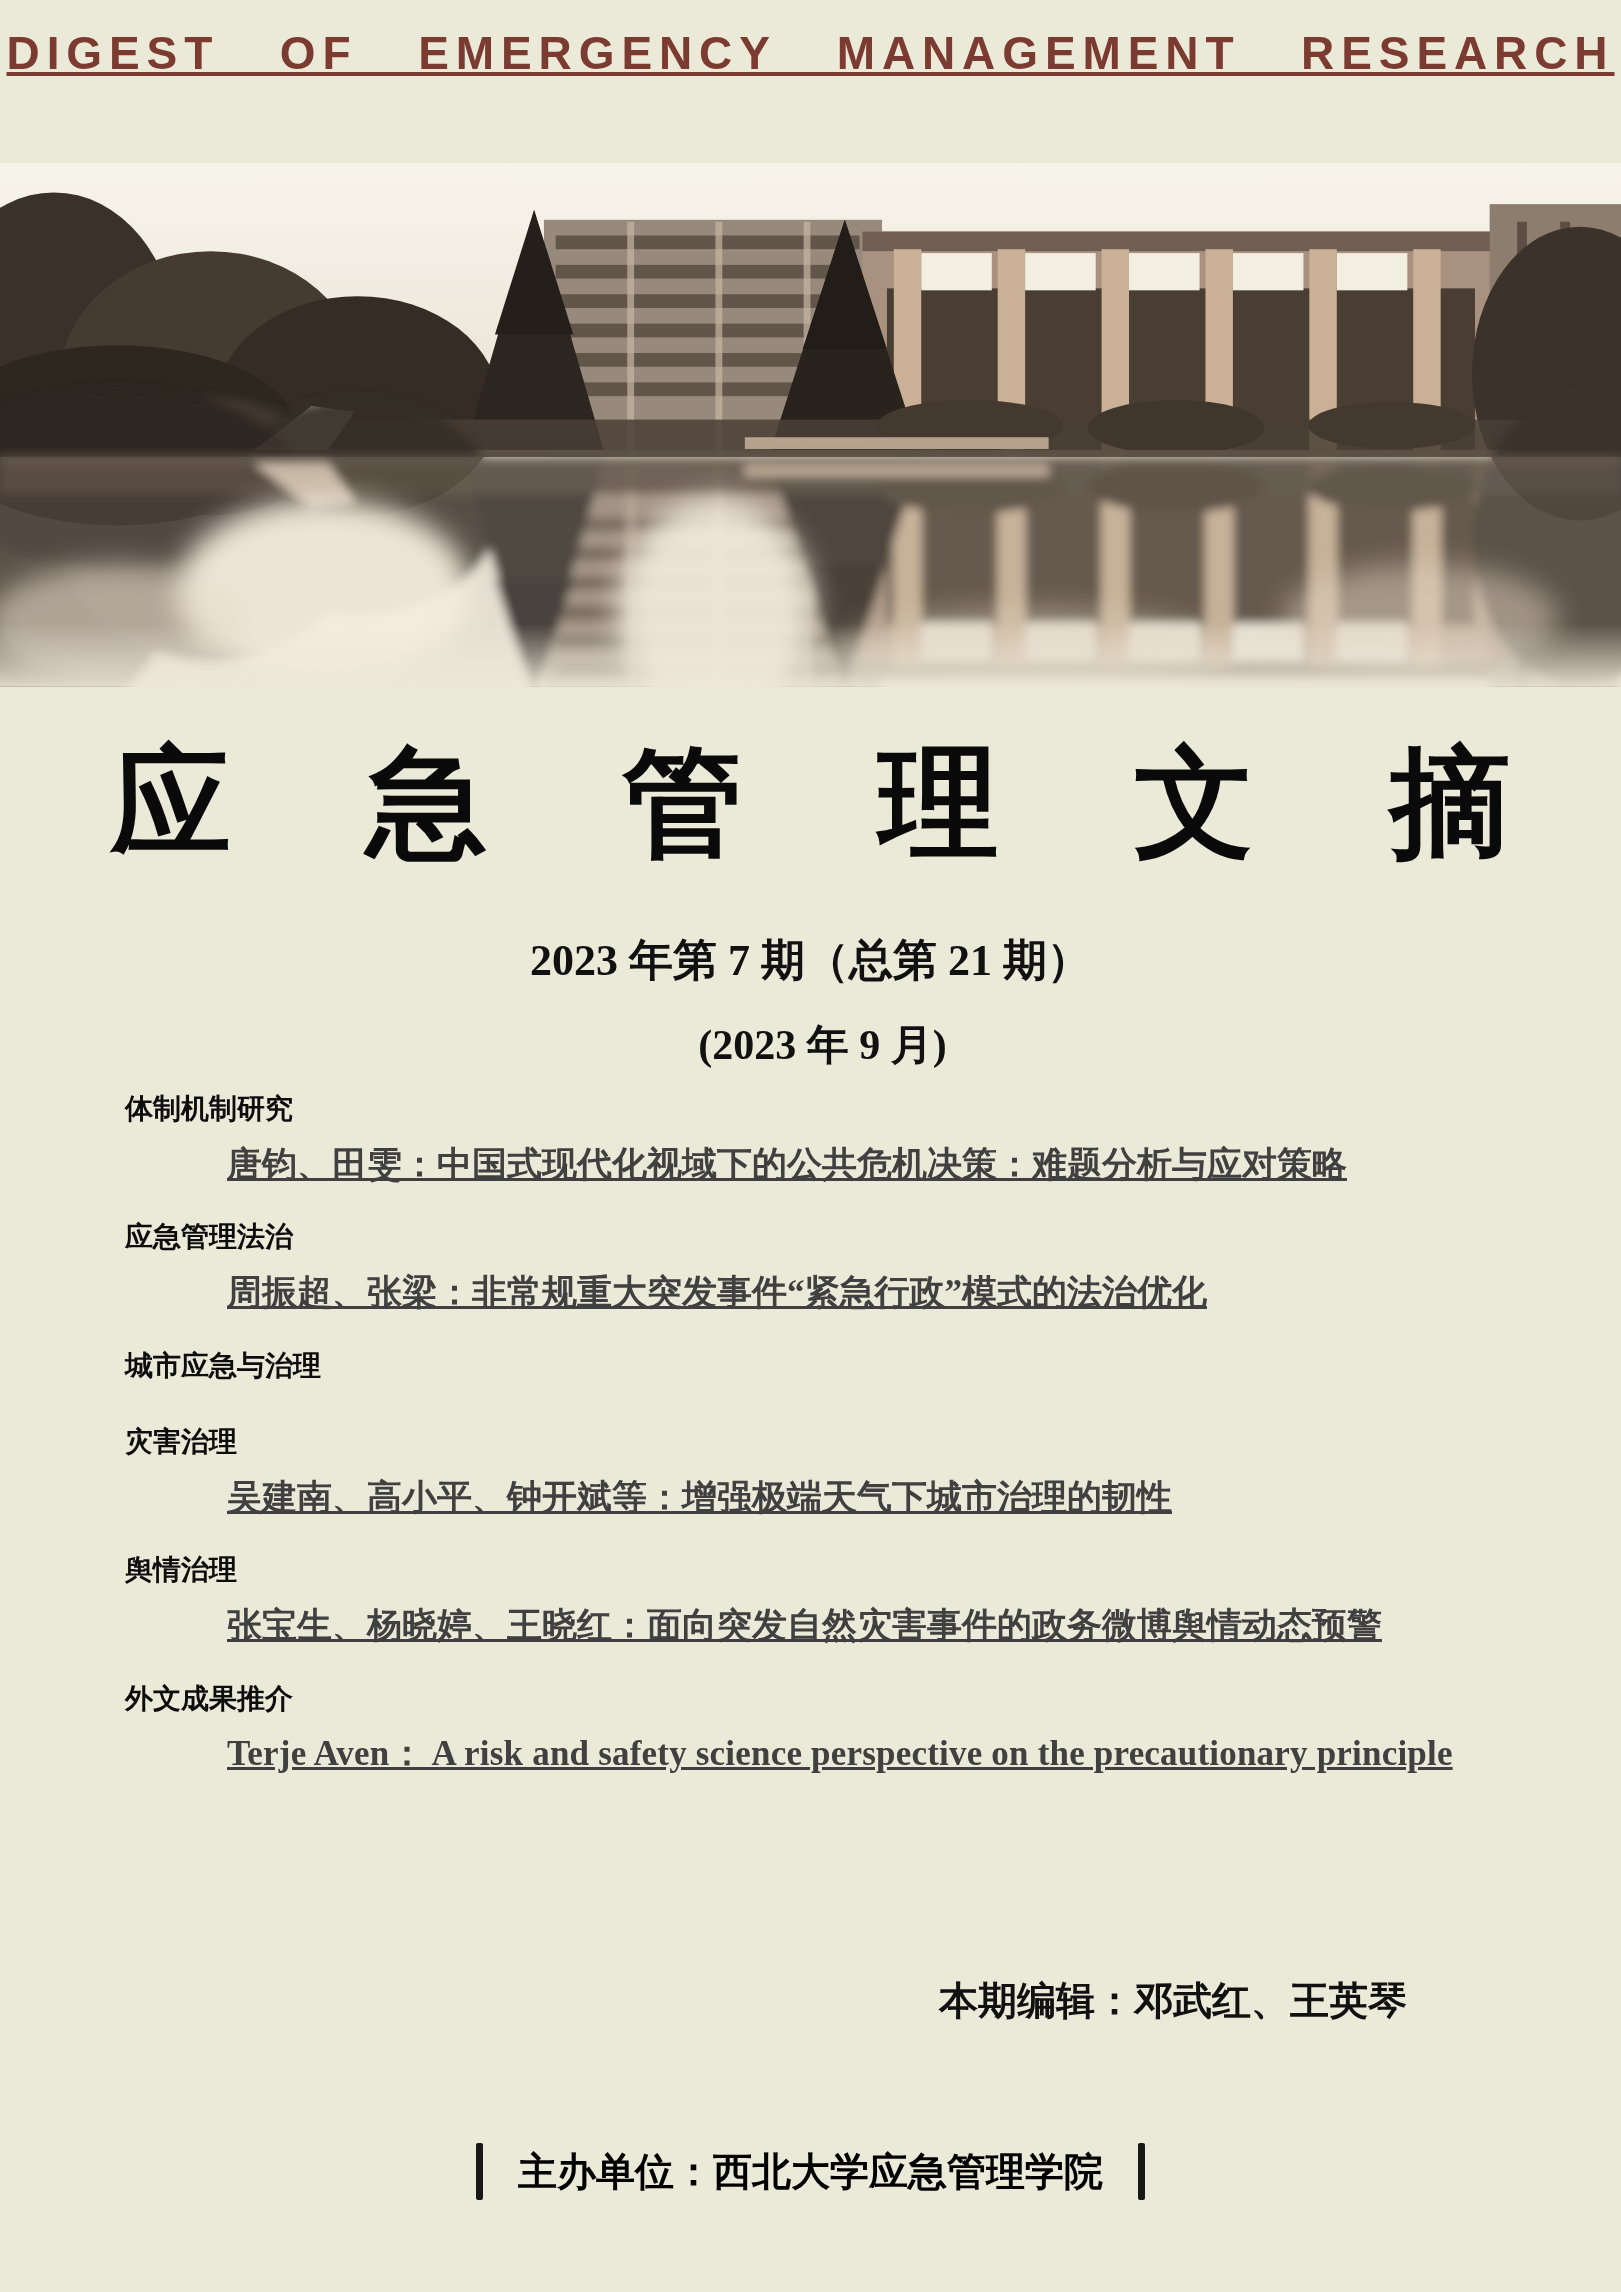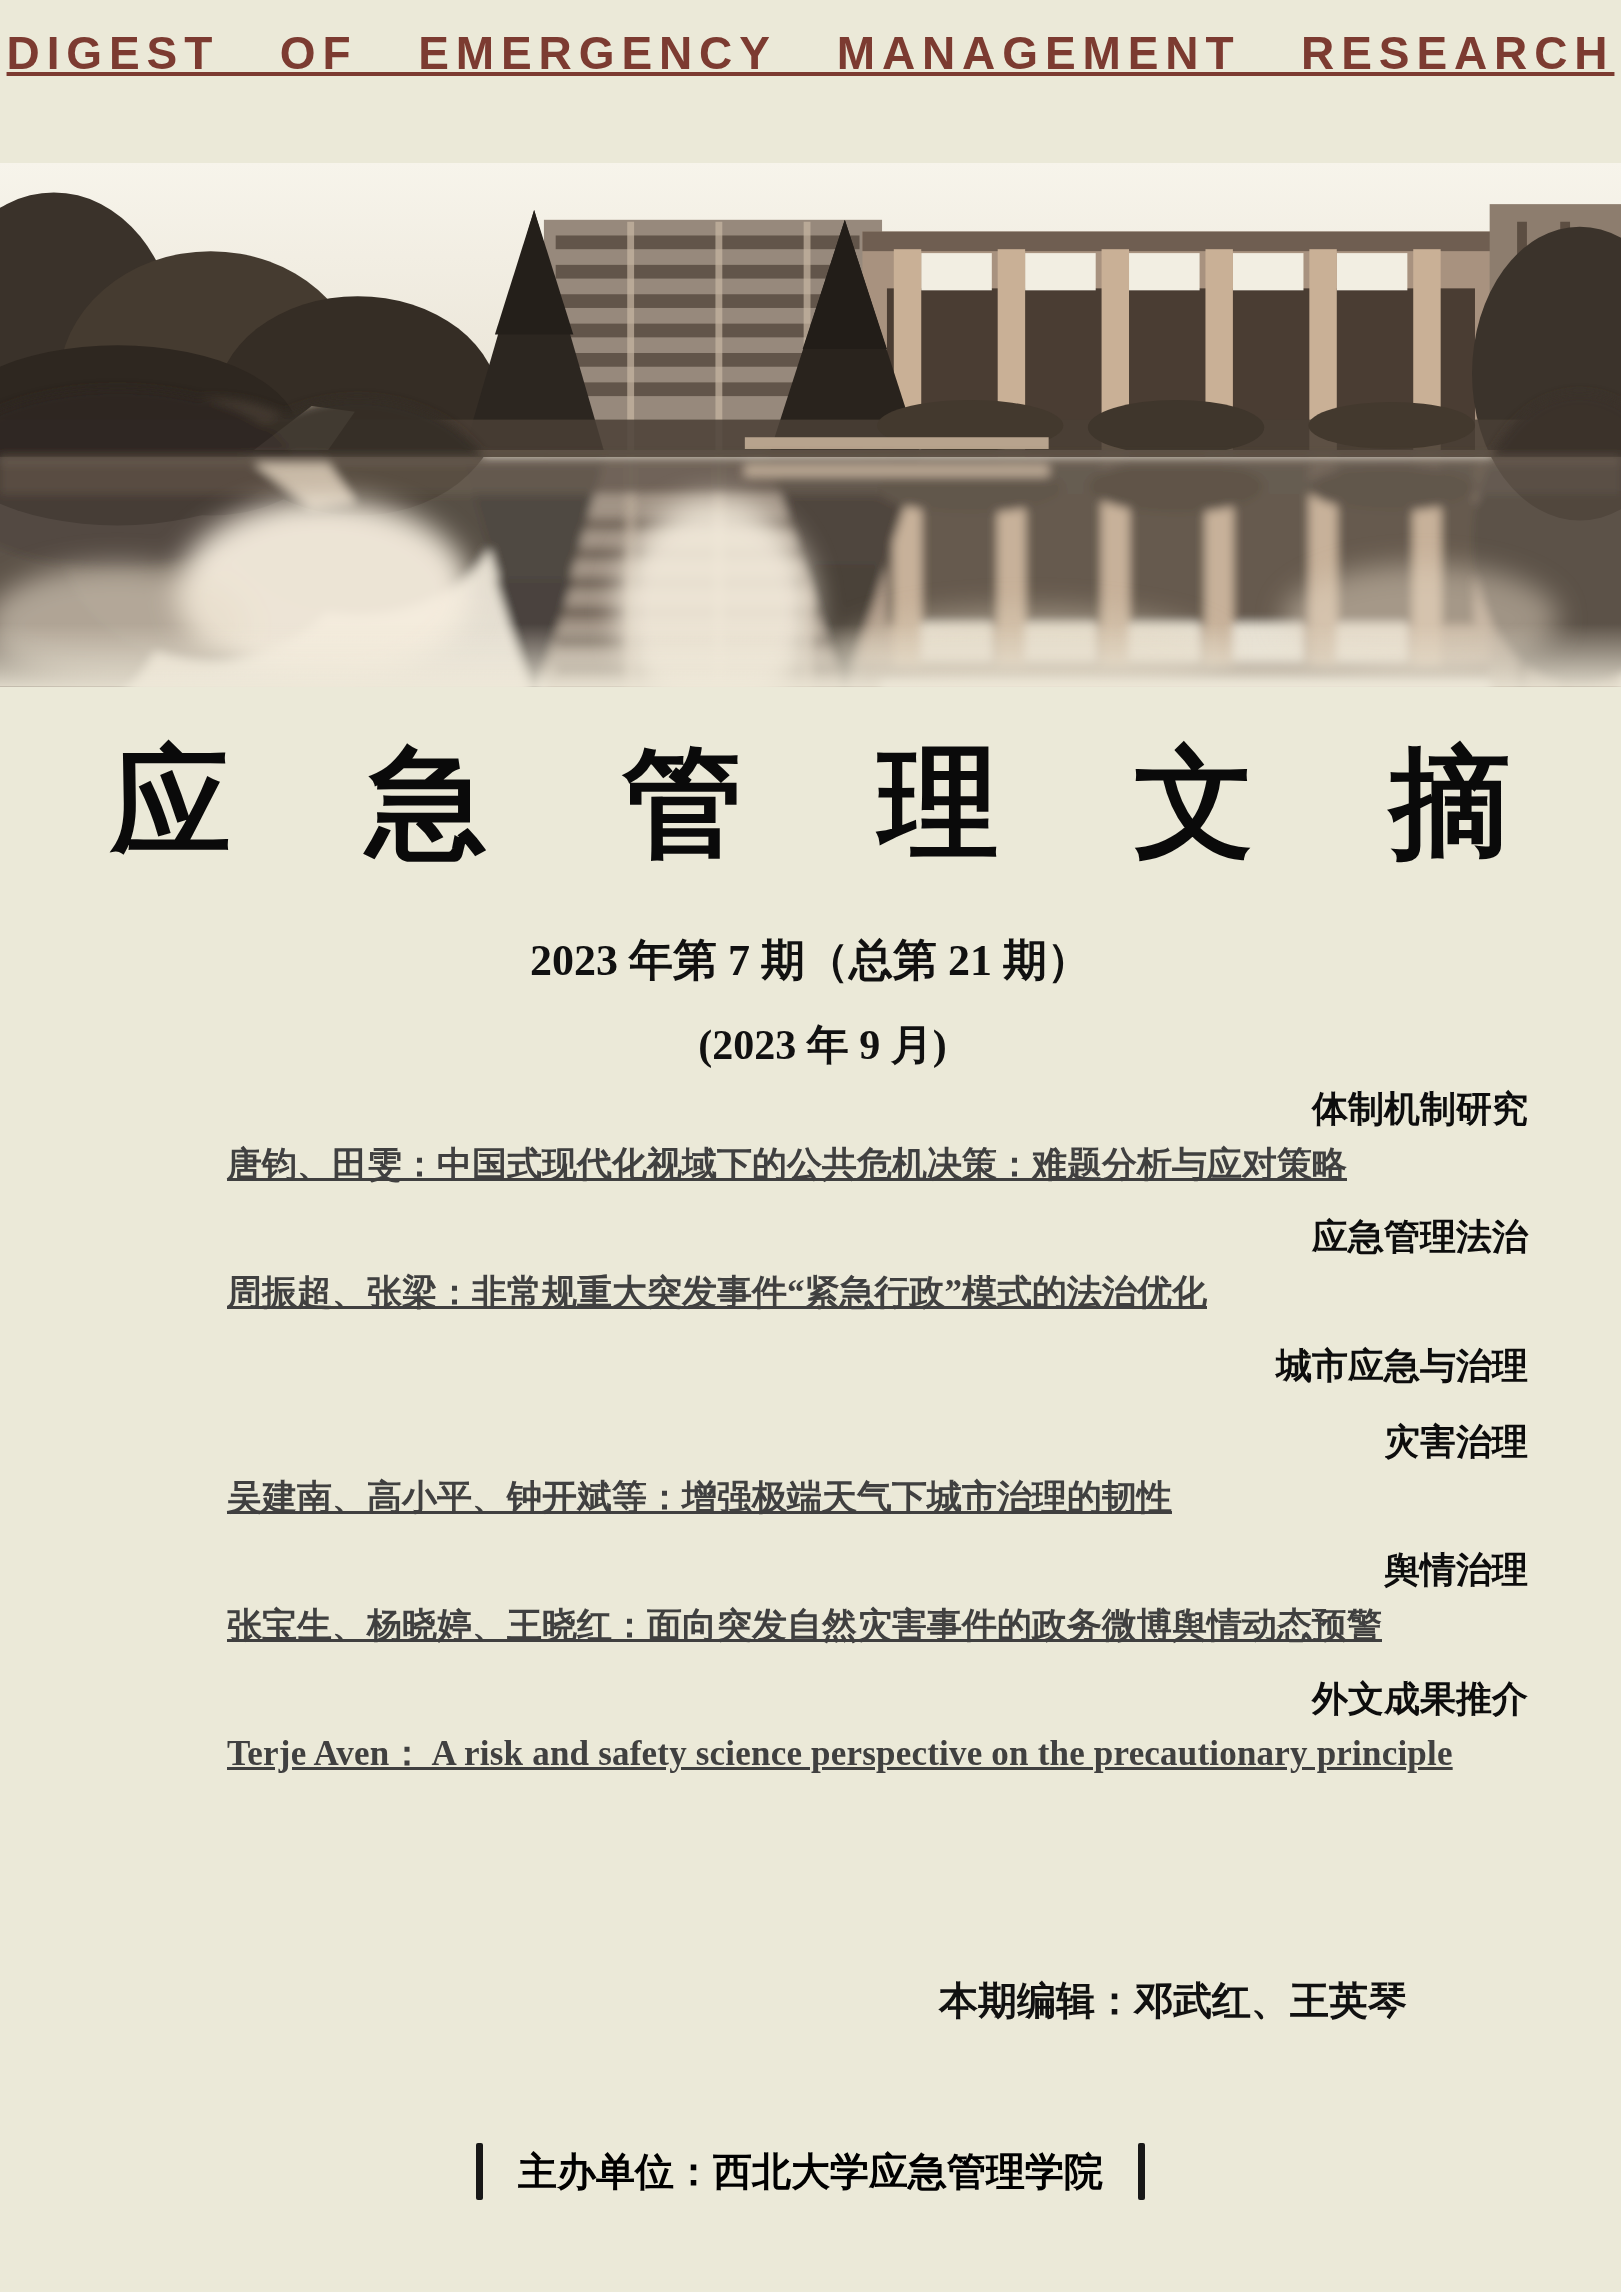--- a/index.html
+++ b/index.html
@@ -42,22 +42,22 @@
   .issue-line2{
     top:1017px;text-align:center;
     font-weight:700;font-size:42px;padding-left:12px;
   }
   
   .toc{
     position:absolute;top:1082px;left:125px;right:93px;
   }
   .toc-heading{
     font-family:"Liberation Sans","DejaVu Sans",sans-serif;
-    font-weight:700;font-size:36px;line-height:53px;
-    color:#0d0d0d;margin-top:23.5px;text-align:right;
+    font-weight:700;font-size:28px;line-height:53px;
+    color:#0d0d0d;margin-top:23.5px;
   }
   .toc-heading:first-child{margin-top:0;}
   .toc-entry{
     font-family:"Liberation Serif","DejaVu Serif",serif;
     font-weight:700;font-size:35px;line-height:44px;
     margin:7.8px 0 0 0;text-indent:102px;
     color:#404040;
     text-decoration:underline;
   }
   .toc-entry.latin{

